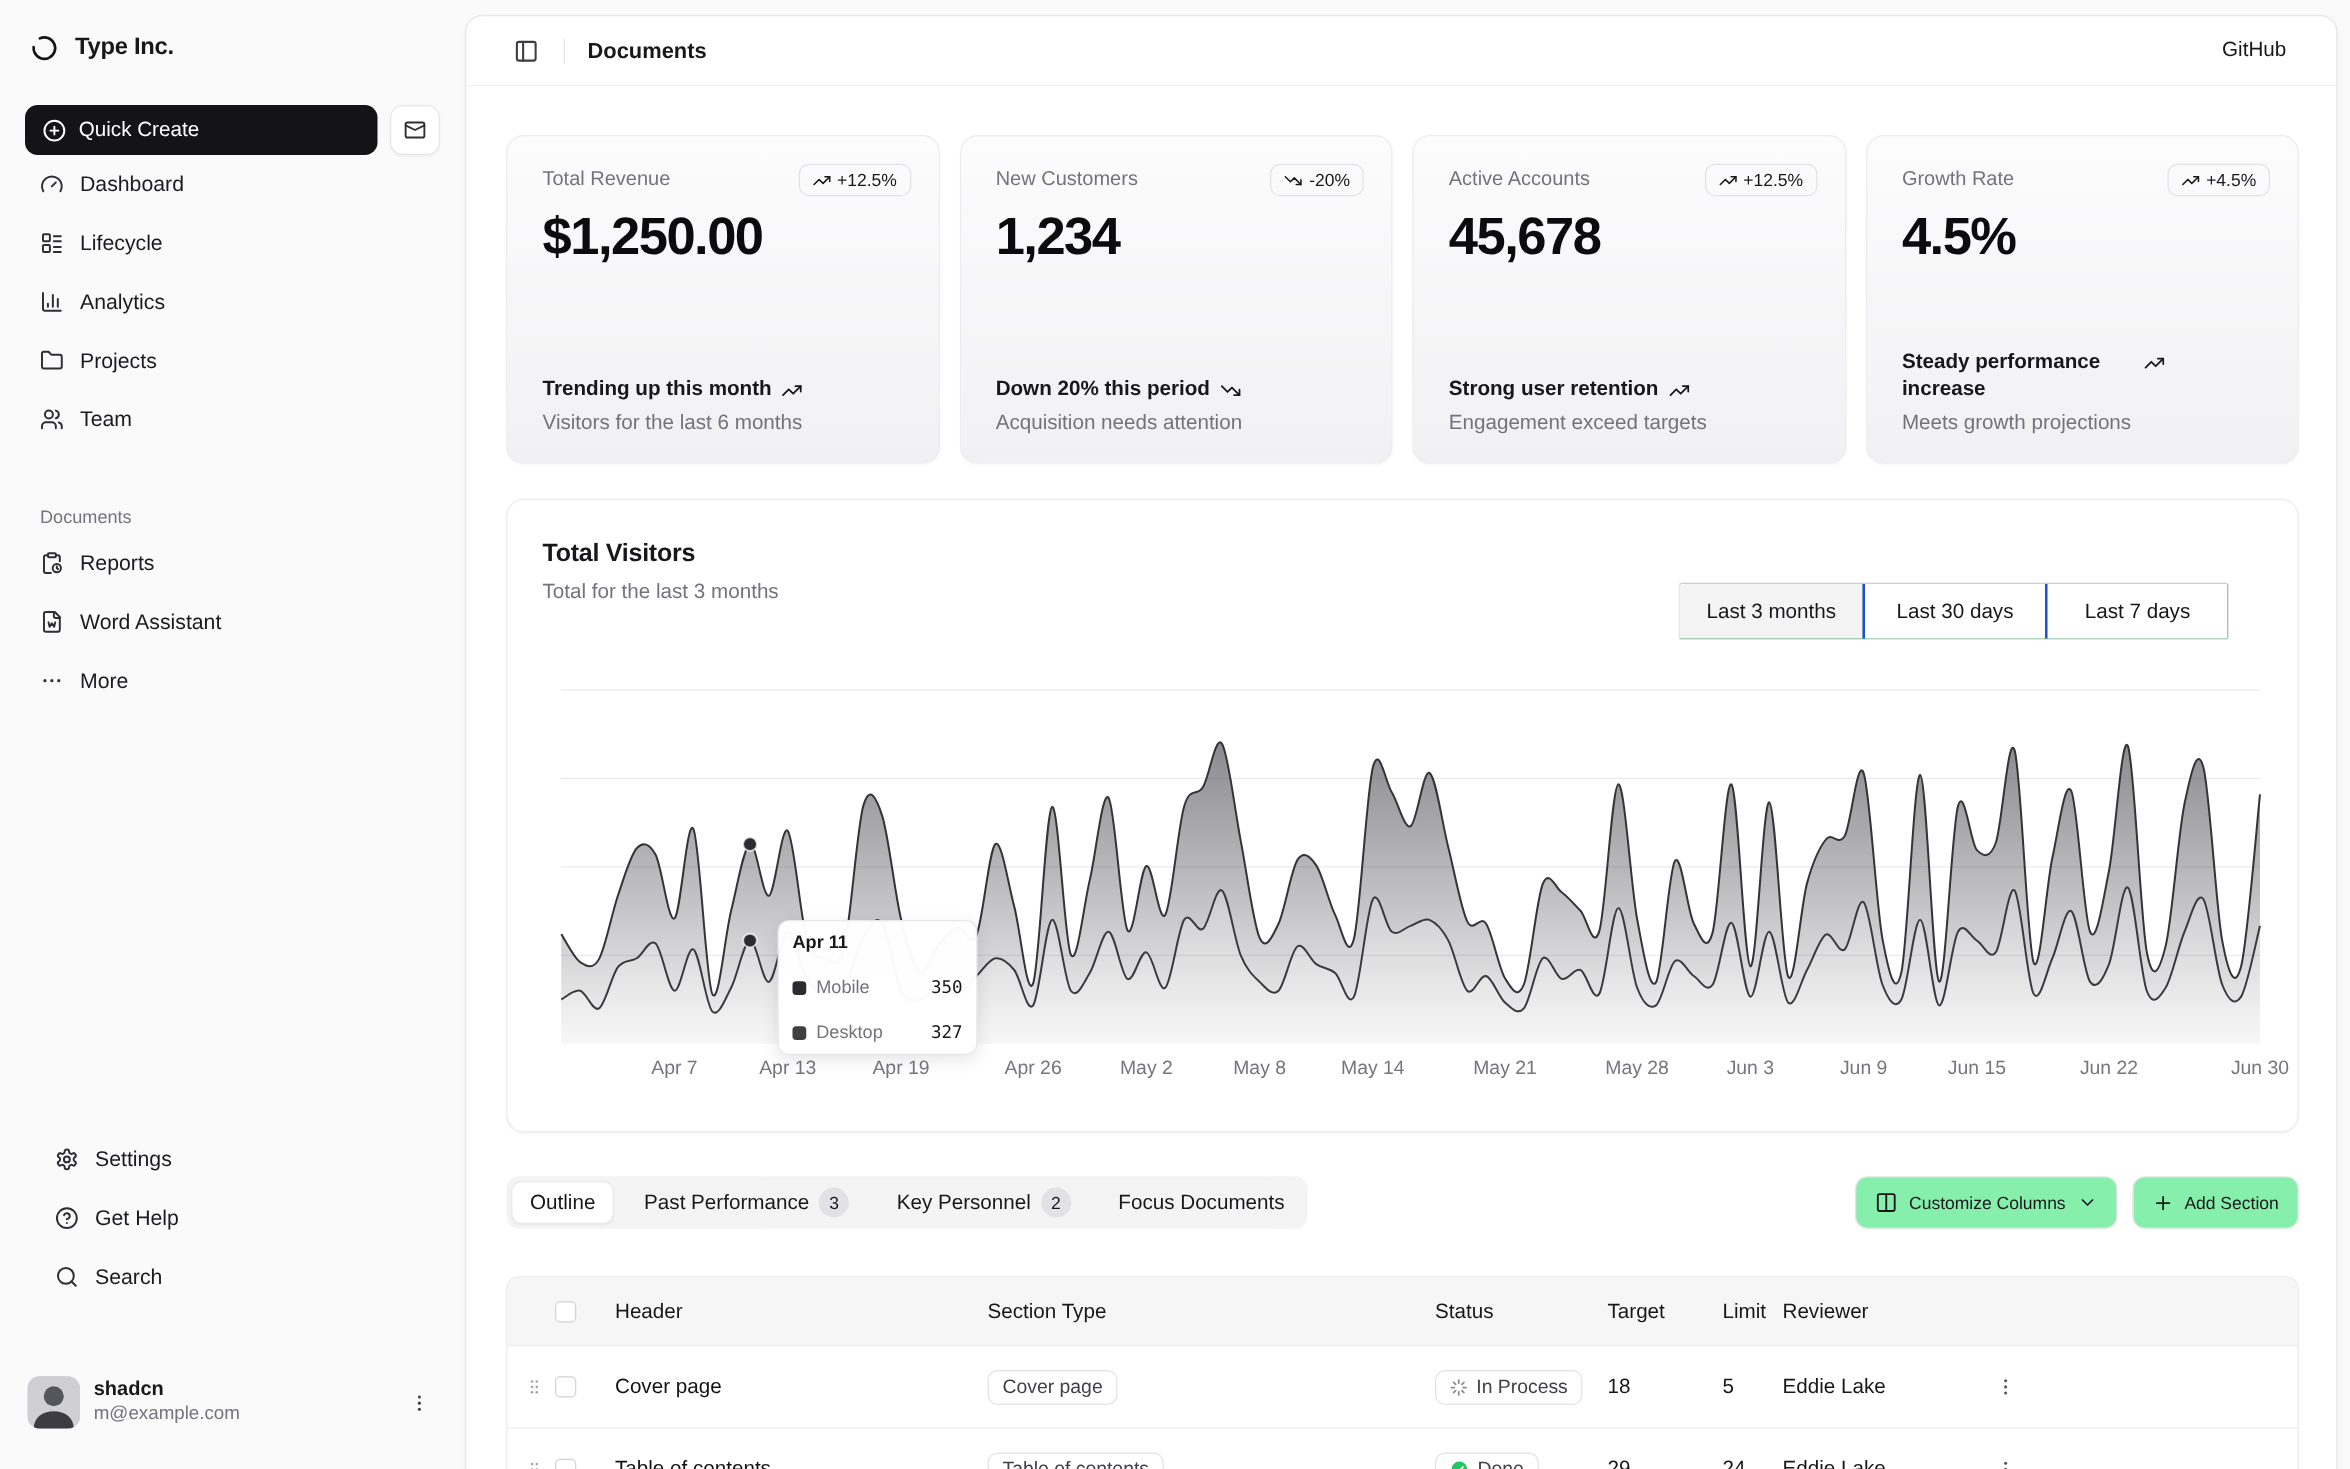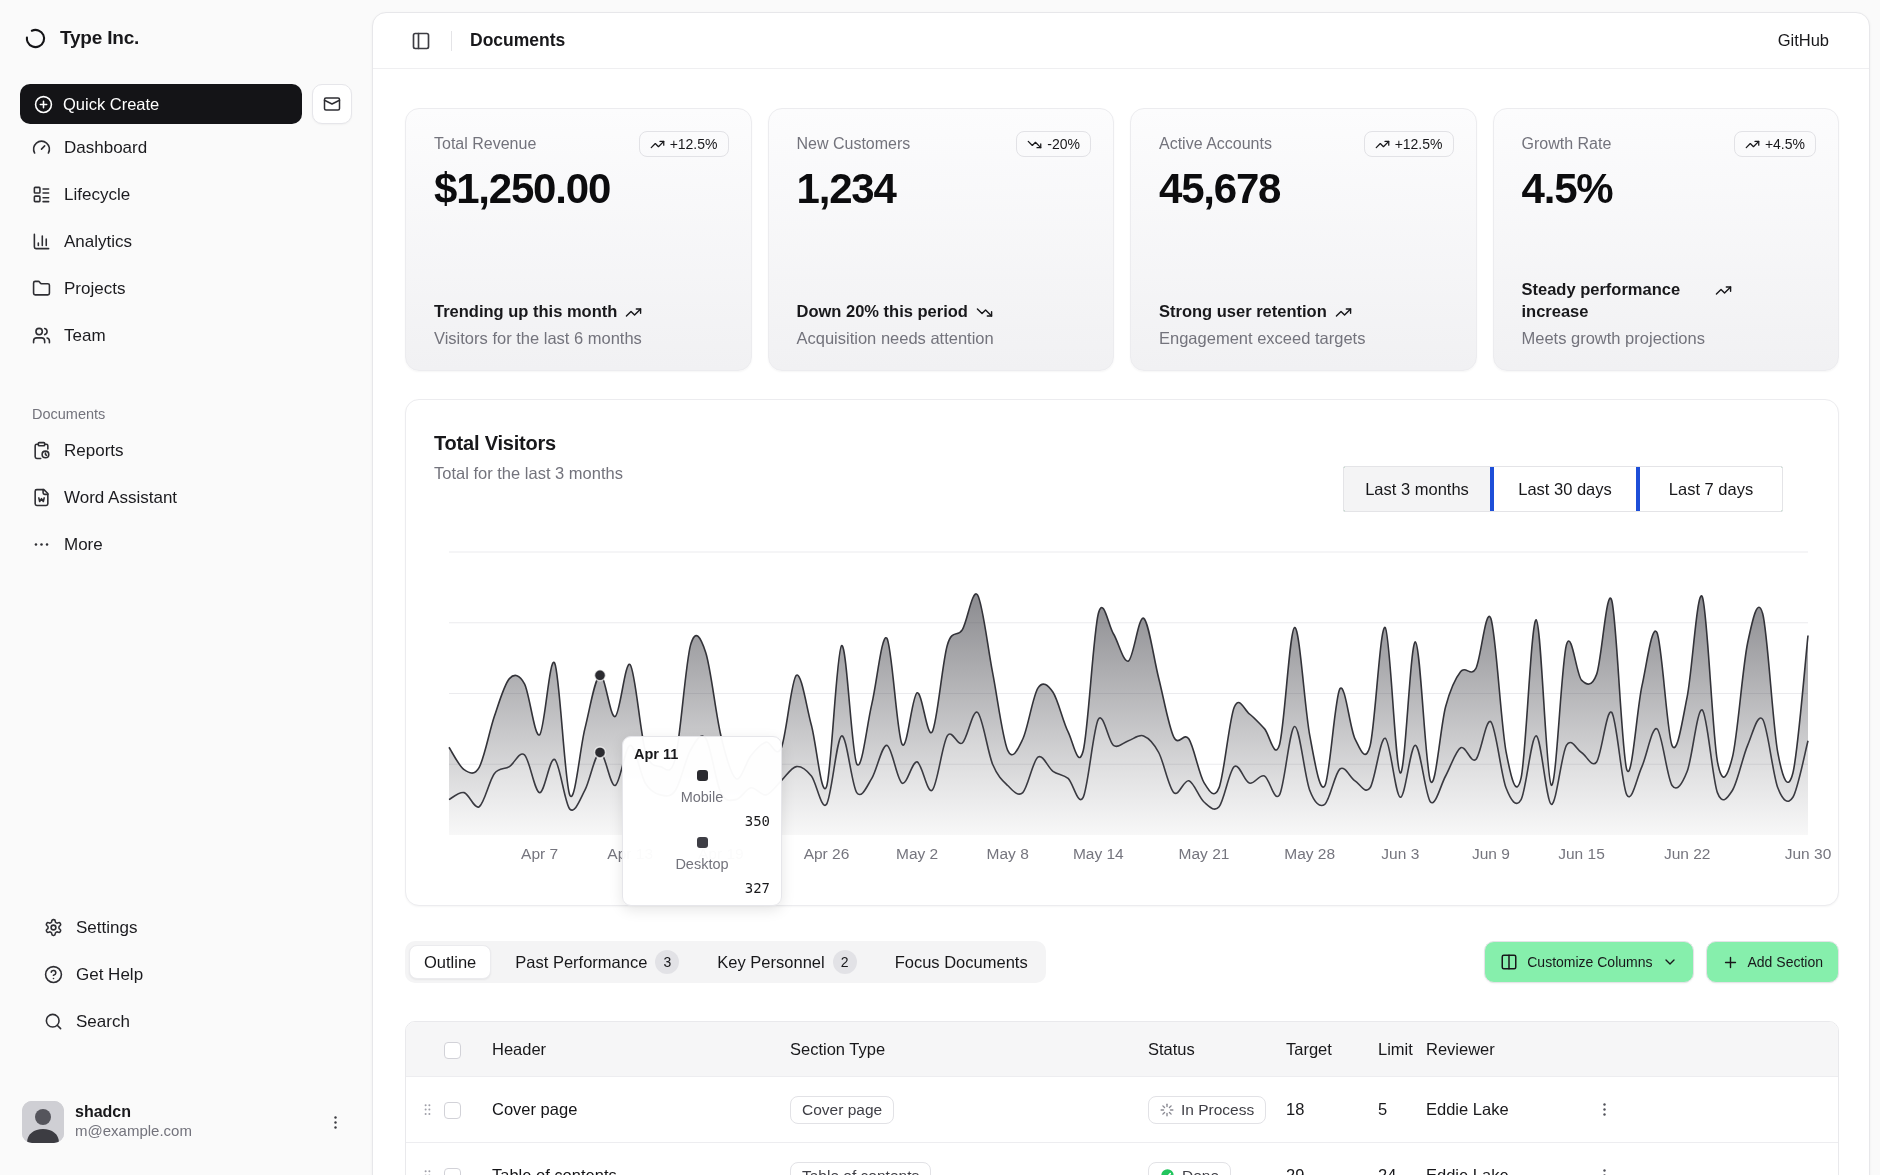--- a/index.html
+++ b/index.html
@@ -62,28 +62,28 @@
   .stat:nth-child(4) .stat-foot1 span { max-width:185px; }
 
   
   .chart-card { position:absolute; left:32px; top:386px; width:1434px; height:507px;
     border:1px solid #ececef; border-radius:14px; background:#fff; box-shadow:0 1px 2px rgba(0,0,0,.04); }
   .chart-title { position:absolute; left:28px; top:32px; font-size:20px; font-weight:700; letter-spacing:-0.2px; }
   .chart-subtitle { position:absolute; left:28px; top:64px; font-size:16.5px; color:#73737c; }
   .range-toggle { position:absolute; right:55px; top:34px; display:flex; border:1px solid #e4e4e7;
     border-radius:2px; overflow:hidden; background:#15803d; height:46px;margin-top:32px; }
   .range-btn { width:146px; display:flex; align-items:center; justify-content:center; font-size:16.5px;
-    color:#18181b; background:#fff; border:none; border-left:4px solid #1d4ed8; cursor:pointer; font-family:inherit; }
+    color:#18181b; background:#fff; border:none; border-left:2px solid #1d4ed8; cursor:pointer; font-family:inherit; }
   .range-btn:first-child { border-left:none; }
   .range-btn.active { background:#f4f4f5; }
   #chart-svg { position:absolute; left:0; top:0; }
   .chart-tooltip { position:absolute; width:160px; background:rgba(255,255,255,.97); border:1px solid #e6e6ea;
     border-radius:9px; box-shadow:0 4px 14px rgba(0,0,0,.10); padding:9px 11px; pointer-events:none; z-index:5; }
   .tt-title { font-size:14.5px; font-weight:600; margin-bottom:6px; }
-  .tt-row { display:flex; align-items:center; gap:8px; font-size:14.5px; color:#73737c; margin-top:8px;flex-direction:column; }
+  .tt-row { display:flex; align-items:center; gap:8px; font-size:14.5px; color:#73737c; margin-top:20px; }
   .tt-swatch { width:11px; height:11px; border-radius:3px; flex:none; }
   .tt-val { margin-left:auto; color:#18181b; font-family:"DejaVu Sans Mono", monospace; font-size:14px; }
 
   
   .tabs-row { position:absolute; left:32px; top:928px; width:1434px; height:42px; display:flex; align-items:center; }
   .tabs { display:flex; align-items:center; background:#f4f4f5; border-radius:10px; padding:4px; height:42px; gap:10px; }
   .tab { display:flex; align-items:center; gap:8px; height:34px; padding:0 14px; border-radius:8px;
     font-size:16.5px; color:#18181b; cursor:pointer; border:none; background:none; font-family:inherit; }
   .tab.active { background:#fff; border:1px solid #ebebee; box-shadow:0 1px 2px rgba(0,0,0,.06); }
   .tab-badge { background:#e2e2e6; border-radius:999px; min-width:24px; height:24px; display:flex;

